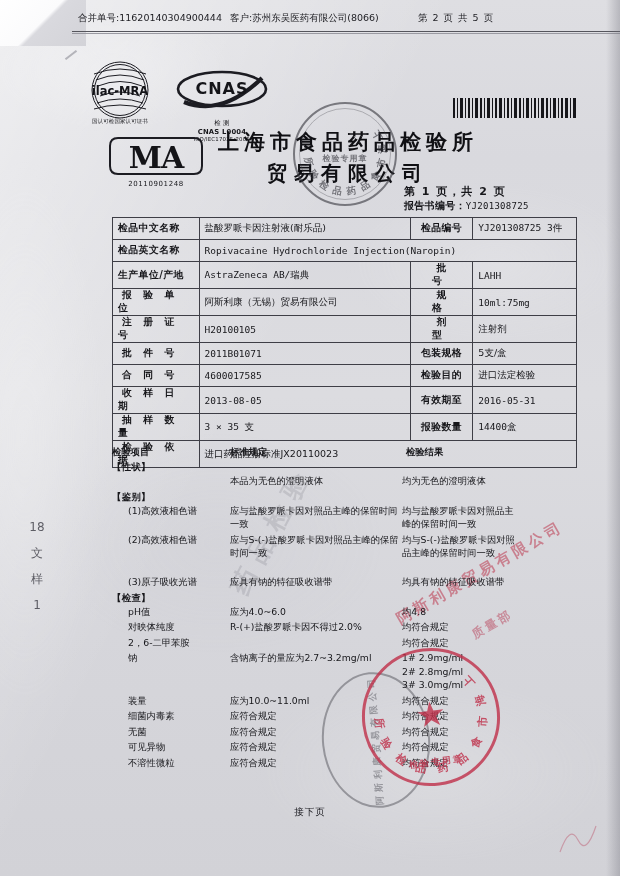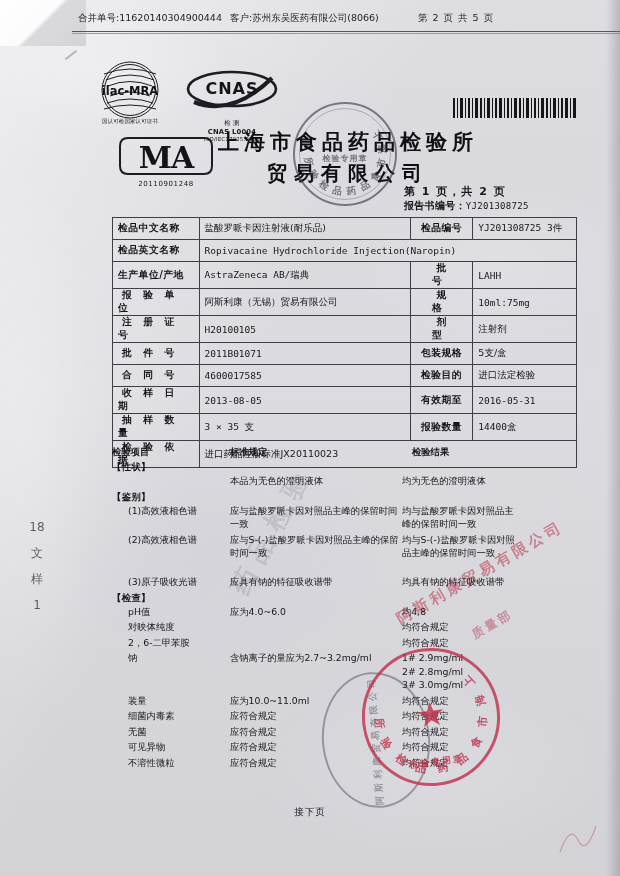--- a/index.html
+++ b/index.html
@@ -37,21 +37,21 @@
   }
   
   #hdr{
     position:absolute;left:78px;top:12px;width:512px;height:15px;
     font-size:9.5px;color:#1d1d22;white-space:nowrap;
   }
   #hdr .c{position:absolute;top:0;}
   #hdrline{position:absolute;left:72px;top:31px;width:548px;height:1px;background:#55555c;}
   #hdrline2{position:absolute;left:72px;top:33px;width:548px;height:1px;background:#9a9aa2;}
   
-  #logos{position:absolute;left:86px;top:58px;width:190px;height:125px;}
+  #logos{position:absolute;left:76px;top:58px;width:190px;height:125px;}
   .ilac{position:absolute;left:4px;top:2px;width:80px;height:62px;}
   .cnas{position:absolute;left:98px;top:4px;width:96px;height:60px;}
   .ma{position:absolute;left:28px;top:74px;width:104px;height:48px;}
   .logotxt{font-size:6.4px;color:#16161a;text-align:center;letter-spacing:.2px;line-height:1.22;}
   
   #barcode{position:absolute;left:452px;top:98px;width:126px;height:20px;}
   
   #title1{
     position:absolute;left:218px;top:128px;width:260px;
     font-size:21px;letter-spacing:5px;color:#101014;font-weight:700;
@@ -93,21 +93,21 @@
   #tbl td.val{width:225px;}
   #tbl td.lbl2{width:56px;font-weight:600;text-align:center;letter-spacing:.5px;font-size:9.8px;}
   #tbl td.lbl2.sp{letter-spacing:9px;text-indent:9px;}
   #tbl td.val2{width:98px;}
   .mono{font-family:"DejaVu Sans Mono","Liberation Mono",monospace;font-size:8.6px;letter-spacing:0;}
   
   #res{position:absolute;left:112px;top:446px;width:470px;font-size:9.3px;color:#16161a;}
   .colhead{position:relative;height:14px;font-weight:600;}
   .colhead .a{position:absolute;left:0;}
   .colhead .b{position:absolute;left:118px;}
-  .colhead .c{position:absolute;left:300px;}
+  .colhead .c{position:absolute;left:294px;}
   .grp{font-weight:600;margin-top:1px;letter-spacing:.4px;}
   .row{position:relative;min-height:12px;}
   .row .item{position:absolute;left:16px;width:108px;line-height:13.5px;}
   .row .std{position:absolute;left:118px;width:175px;line-height:13.5px;}
   .row .rst{position:absolute;left:290px;width:120px;line-height:13.5px;}
   
   #seal{
     position:absolute;left:362px;top:648px;width:132px;height:132px;
     border-radius:50%;border:3px solid #c0304a;opacity:.80;
     transform:rotate(-7deg);
@@ -371,20 +371,21 @@
           <div class="rst">均具有钠的特征吸收谱带</div>
         </div>
         <div class="grp">【检查】</div>
         <div class="row" style="height: 15.5px;">
           <div class="item">pH值</div>
           <div class="std">应为4.0~6.0</div>
           <div class="rst">均4.8</div>
         </div>
         <div class="row" style="height: 15.5px;">
           <div class="item">对映体纯度</div>
+          <div class="std">R-(+)盐酸罗哌卡因不得过2.0%</div>
           <div class="rst">均符合规定</div>
         </div>
         <div class="row" style="height: 15.5px;">
           <div class="item">2，6-二甲苯胺</div>
           <div class="rst">均符合规定</div>
         </div>
         <div class="row" style="height: 42.5px;">
           <div class="item">钠</div>
           <div class="std">含钠离子的量应为2.7~3.2mg/ml</div>
           <div class="rst" style="white-space: pre-line;">1# 2.9mg/ml

